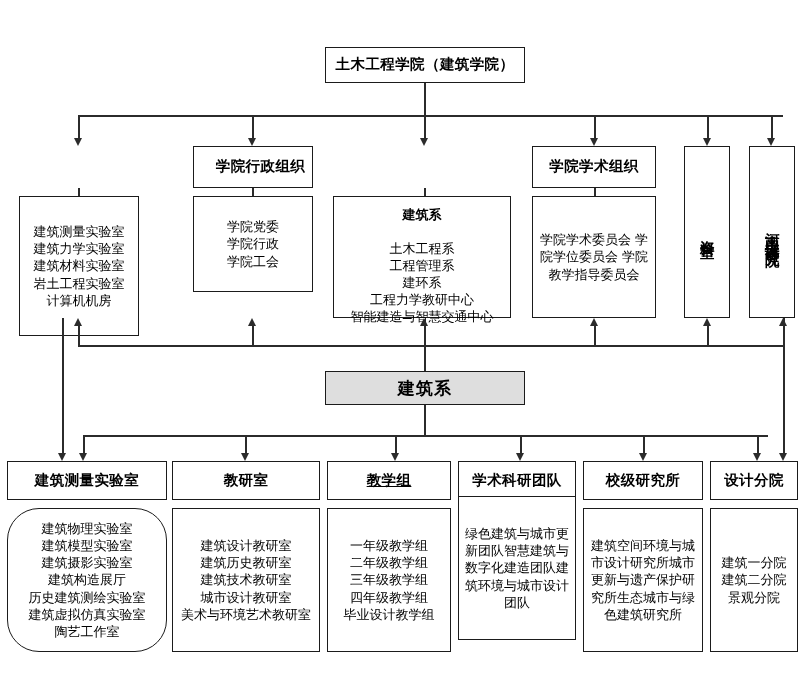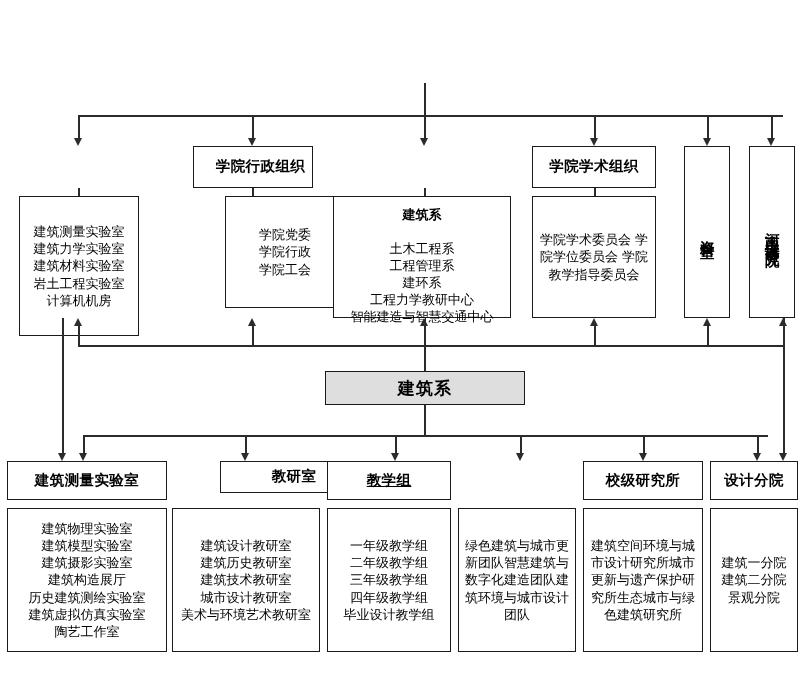--- a/index.html
+++ b/index.html
@@ -88,20 +88,23 @@
     border-right: 4.5px solid transparent;
   }
   .arrow-d { border-top: 8px solid #2b2b2b; }
   .arrow-u { border-bottom: 8px solid #2b2b2b; }
 </style>
 </head>
 <body>
 
 <div id="canvas">
 
+  <div class="box head" style="left:325px; top:47px; width:200px; height:36px;">
+    <span>土木工程学院（建筑学院）</span>
+  </div>
 
   <div class="ln v" style="left:424px; top:83px; height:32px;"></div>
 
   <div class="ln h" style="left:78px; top:115px; width:705px;"></div>
 
   <div class="ln v" style="left:78px;  top:115px; height:23px;"></div>
   <div class="arrow-d" style="left:74.3px; top:138px;"></div>
 
   <div class="ln v" style="left:252px; top:115px; height:23px;"></div>
   <div class="arrow-d" style="left:248.3px; top:138px;"></div>
@@ -124,21 +127,21 @@
 建筑力学实验室
 建筑材料实验室
 岩土工程实验室
 计算机机房</span>
   </div>
 
   <div class="box head" style="left:193px; top:146px; width:120px; height:42px;padding-left:15px;">
     <span>学院行政组织</span>
   </div>
   <div class="ln v" style="left:252px; top:188px; height:8px;"></div>
-  <div class="box body" style="left:193px; top:196px; width:120px; height:112px;margin-left:32px;">
+  <div class="box body" style="left:193px; top:196px; width:120px; height:96px;">
     <span class="lines">学院党委
 学院行政
 学院工会</span>
   </div>
 
   <div class="ln v" style="left:424px; top:188px; height:8px;"></div>
   <div class="box body" style="left:333px; top:196px; width:178px; height:122px;">
     <span class="lines">
       <span class="firstbold">建筑系</span>
       <span class="lines">土木工程系
@@ -216,31 +219,31 @@
 
   <div class="ln v" style="left:62px; top:318px; height:135px;"></div>
   <div class="arrow-d" style="left:58.3px; top:453px;"></div>
 
   <div class="ln v" style="left:783px; top:318px; height:135px;"></div>
   <div class="arrow-d" style="left:779.3px; top:453px;"></div>
 
   <div class="box head" style="left:7px; top:461px; width:160px; height:39px;">
     <span>建筑测量实验室</span>
   </div>
-  <div class="box body" style="left:7px; top:508px; width:160px; height:144px;">
+  <div class="box body" style="left:7px; top:508px; width:160px; height:144px;border-radius:32px;">
     <span class="lines">建筑物理实验室
 建筑模型实验室
 建筑摄影实验室
 建筑构造展厅
 历史建筑测绘实验室
 建筑虚拟仿真实验室
 陶艺工作室</span>
   </div>
 
-  <div class="box head" style="left:172px; top:461px; width:148px; height:32px;margin-left:48px;">
+  <div class="box head" style="left:172px; top:461px; width:148px; height:39px;">
     <span>教研室</span>
   </div>
   <div class="box body" style="left:172px; top:508px; width:148px; height:144px;">
     <span class="lines">建筑设计教研室
 建筑历史教研室
 建筑技术教研室
 城市设计教研室
 美术与环境艺术教研室</span>
   </div>
 
@@ -248,21 +251,24 @@
     <span>教学组</span>
   </div>
   <div class="box body" style="left:327px; top:508px; width:124px; height:144px;">
     <span class="lines">一年级教学组
 二年级教学组
 三年级教学组
 四年级教学组
 毕业设计教学组</span>
   </div>
 
-  <div class="box body" style="left:458px; top:508px; width:118px; height:144px;">
+  <div class="box head" style="left:458px; top:461px; width:118px; height:39px;">
+    <span>学术科研团队</span>
+  </div>
+  <div class="box body" style="left:458px; top:496px; width:118px; height:144px;">
     <span class="lines wrap">绿色建筑与城市更新团队智慧建筑与数字化建造团队建筑环境与城市设计团队</span>
   </div>
 
   <div class="box body" style="left:583px; top:508px; width:120px; height:144px;">
     <span class="lines wrap">建筑空间环境与城市设计研究所城市更新与遗产保护研究所生态城市与绿色建筑研究所</span>
   </div>
   <div class="box head" style="left:583px; top:461px; width:120px; height:39px;">
     <span>校级研究所</span>
   </div>
 

